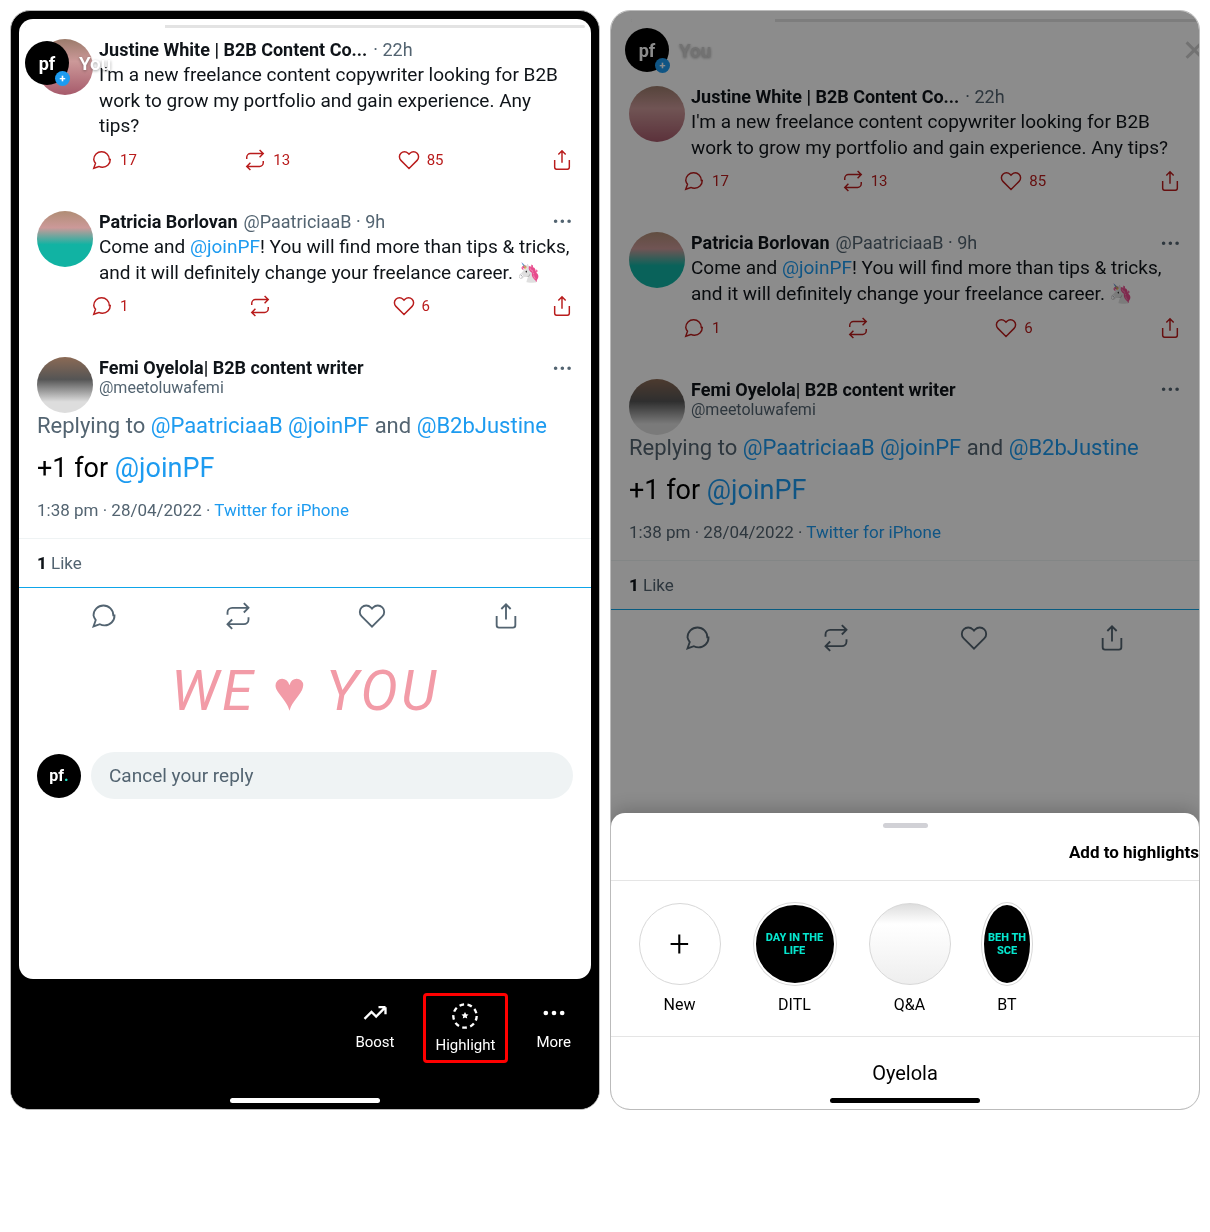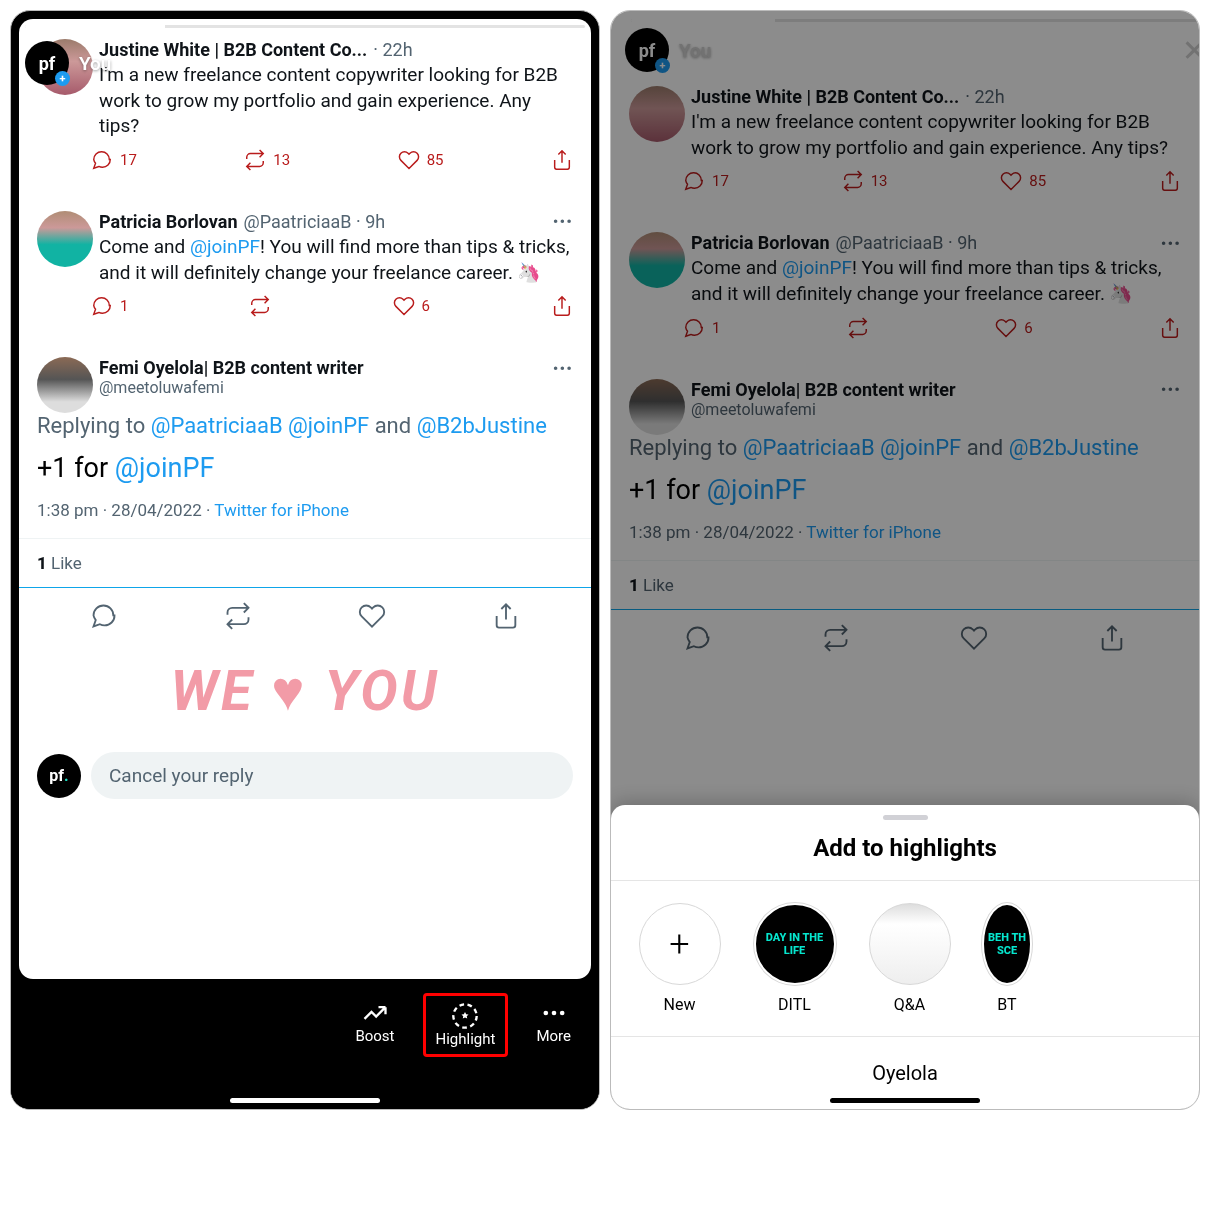--- a/index.html
+++ b/index.html
@@ -69,43 +69,43 @@
   .reply-block { padding:0 18px; }
   .reply-to { color:#536471; font-size:22px; margin-top:0; }
   .reply-to .t-link { color:#1d9bf0; }
   .big-tweet { font-size:27px; font-weight:400; padding:14px 18px 10px; }
   .tweet-date { color:#536471; font-size:17px; padding:6px 18px 18px; border-bottom:1px solid #eff3f4; }
   .likes-row { padding:14px 18px; font-size:17px; border-bottom:1px solid #0ea5e9; }
   .likes-row b { font-weight:800; color:#0f1419; }
   .likes-row span { color:#536471; }
   .big-actions { display:flex; justify-content:space-around; padding:14px 18px 18px; color:#536471; }
   .we-love-you {
-    font-size:56px; font-weight:700; color:#f29ba7; font-style:italic;
+    font-size:56px; font-weight:400; color:#f29ba7; font-style:italic;
     letter-spacing:3px; text-align:center; padding:6px 0 20px;
   }
   .reply-input-row { padding:8px 18px 18px; display:flex; gap:10px; align-items:center; }
   .avatar-pf-sm { width:44px; height:44px; border-radius:50%; background:#000; color:#fff; display:flex; align-items:center; justify-content:center; font-weight:700; font-size:16px; }
   .avatar-pf-sm .dot { color:#1edbc1; }
   .reply-pill { flex:1; background:#eff3f4; border-radius:24px; padding:12px 18px; color:#536471; font-size:19px; text-align:left; }
 
   .bottom-bar { position:absolute; bottom:0; left:0; right:0; height:130px; background:#000; display:flex; justify-content:flex-end; align-items:flex-start; gap:18px; padding:14px 18px; }
-  .bb-item { display:flex; flex-direction:column; align-items:center; color:#fff; font-size:15px; padding:6px 10px; }
+  .bb-item { display:flex; flex-direction:column; align-items:center; color:#fff; font-size:15px; gap:6px; padding:6px 10px; }
   .bb-item.highlighted { border:3px solid #f00; border-radius:4px; padding:6px 10px; }
   .home-ind { position:absolute; bottom:6px; left:50%; transform:translateX(-50%); width:150px; height:5px; background:#fff; border-radius:3px; }
 
   
   .phone-right .story-content { top:0; left:0; right:0; bottom:0; border-radius:0; }
   .sheet {
     position:absolute; bottom:0; left:0; right:0;
     background:#fff; border-radius:14px 14px 0 0;
     box-shadow:0 -4px 18px rgba(0,0,0,0.2);
     z-index:40;
   }
   .grabber { width:45px; height:5px; background:#d1d1d6; border-radius:3px; margin:10px auto 14px; }
-  .sheet-title { text-align:center; font-size:24px; font-weight:700; padding-bottom:18px; border-bottom:1px solid #e5e5e5; }
+  .sheet-title { text-align:right; font-size:17px; font-weight:700; padding-bottom:18px; border-bottom:1px solid #e5e5e5; }
   .hl-row { display:flex; gap:30px; padding:22px 26px; overflow:hidden; }
   .hl-item { display:flex; flex-direction:column; align-items:center; gap:10px; font-size:16px; width:85px; flex-shrink:0; }
   .hl-circle {
     width:82px; height:82px; border-radius:50%; border:1px solid #d8d8d8;
     display:flex; align-items:center; justify-content:center; overflow:hidden;
     background:#fff; font-size:36px; font-weight:300;
   }
   .hl-circle.dark { background:#000; color:#06e6ce; font-size:11px; font-weight:800; text-align:center; line-height:1.2; border:2px solid #fff; box-shadow:0 0 0 1px #d8d8d8; }
   .hl-circle.img1 { background:linear-gradient(135deg,#b08a7b,#4a5568 60%,#f4cdd0); }
   .hl-circle.img2 { background:linear-gradient(#ddd,#fff 25%,#eee); font-size:9px; color:#444; padding:8px; text-align:center; }

